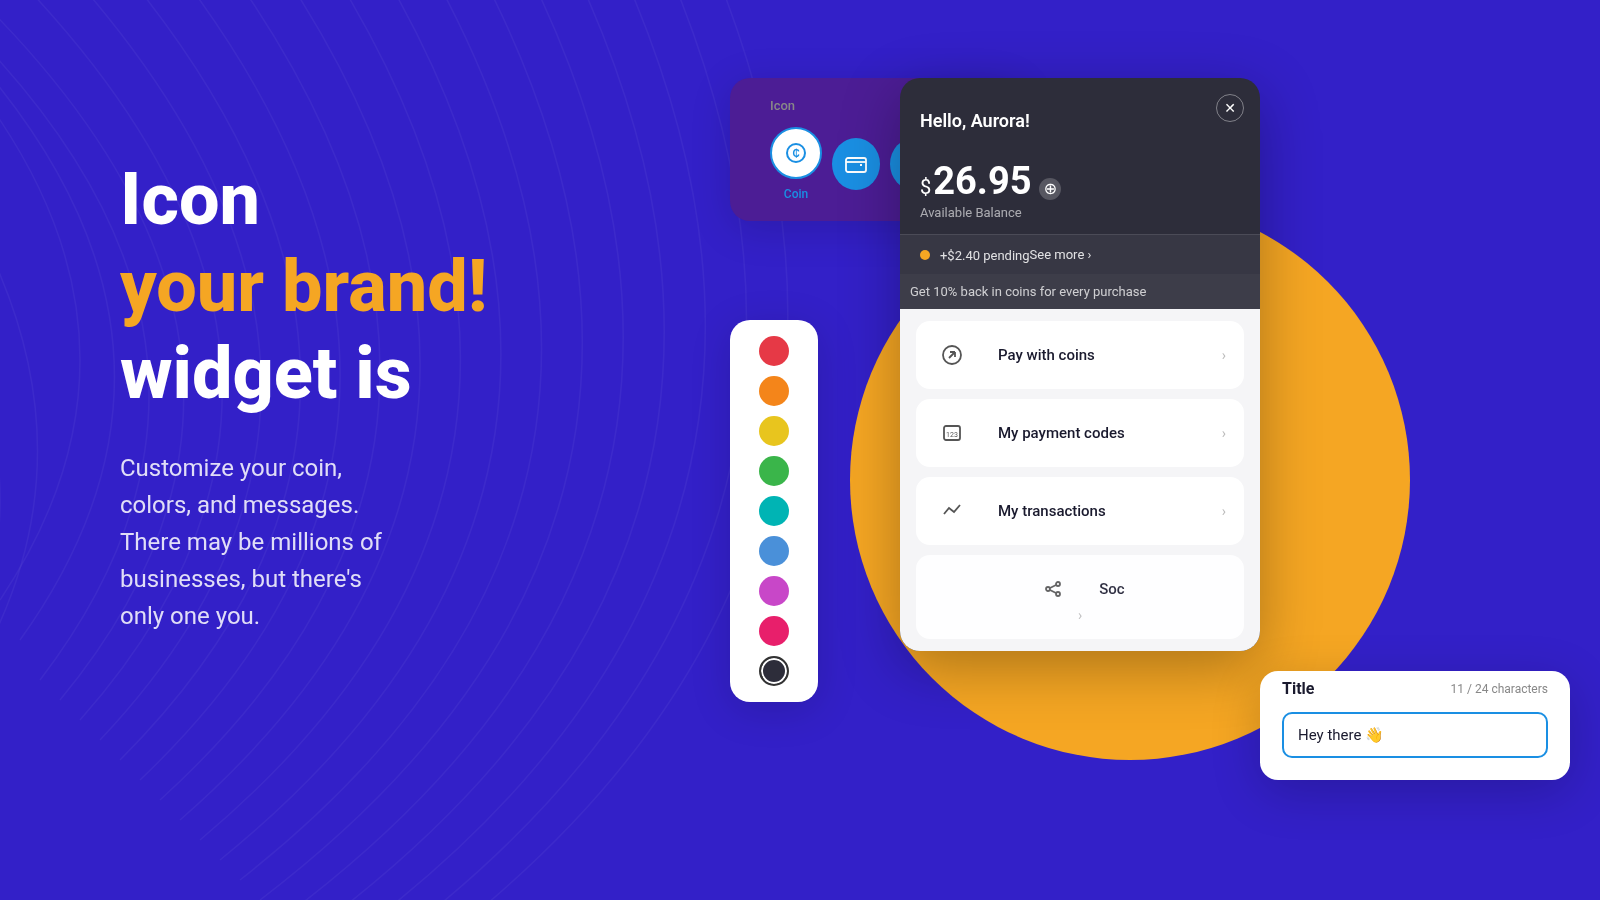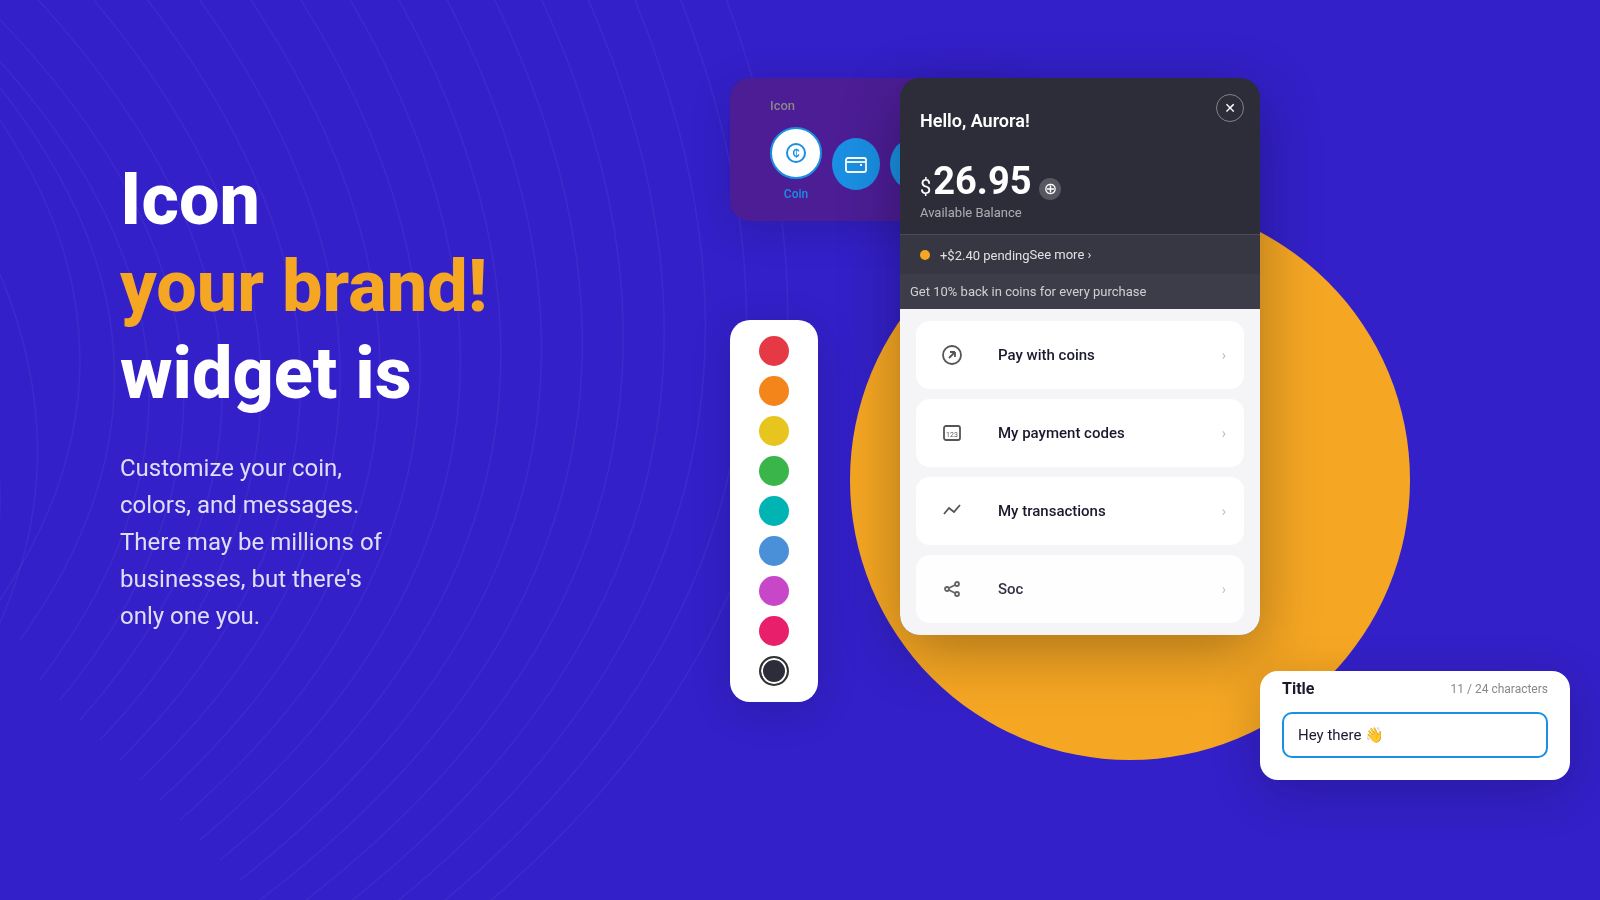--- a/index.html
+++ b/index.html
@@ -231,21 +231,21 @@
     .menu-item {
       background: #fff;
       border-radius: 14px;
       padding: 16px 18px;
       margin-bottom: 10px;
       display: flex;
       align-items: center;
       justify-content: space-between;
       cursor: pointer;
     }
-    .menu-item:last-child { margin-bottom: 0; }
+    .menu-item:last-child { margin-bottom: 0; flex-direction: column; }
     .menu-item-left {
       display: flex;
       align-items: center;
       gap: 28px;
     }
     .menu-icon {
       width: 36px;
       height: 36px;
       display: flex;
       align-items: center;

